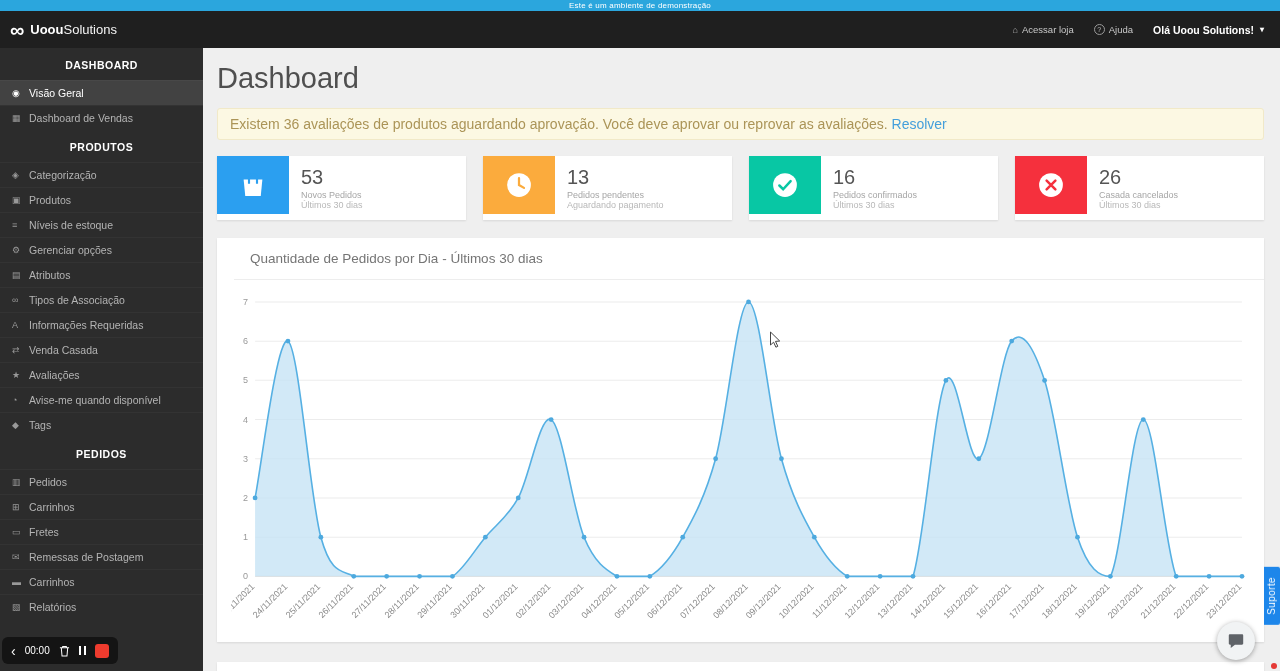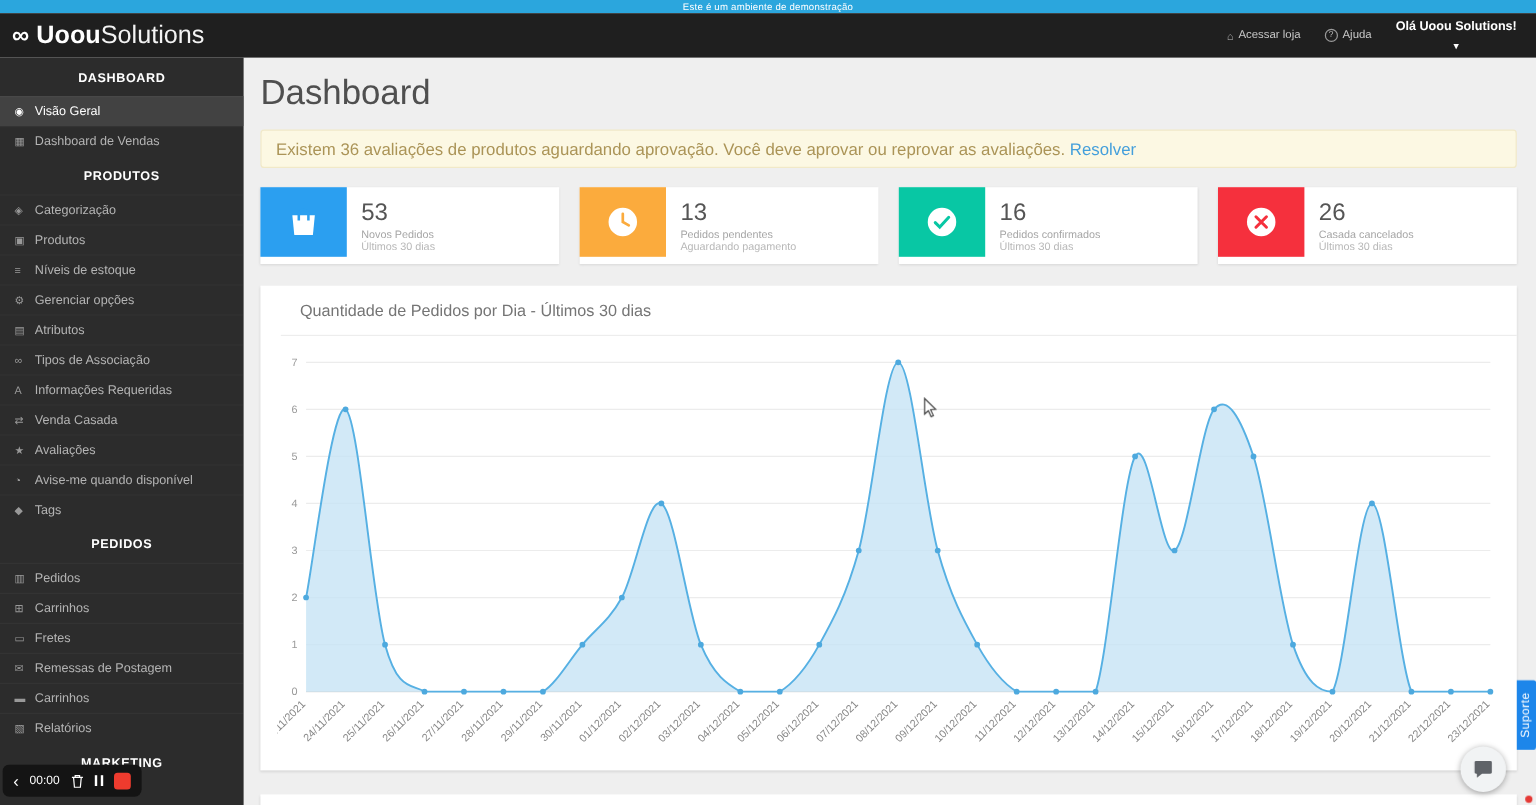--- a/index.html
+++ b/index.html
@@ -4,28 +4,28 @@
 <style>
   * { box-sizing: border-box; margin: 0; padding: 0; }
   html,body { width:1280px; height:671px; overflow:hidden; }
   body { font-family:"Liberation Sans",sans-serif; background:#efefef; position:relative; }
 
   .demo-banner { height:11px; background:#2ba6dd; color:#fff; font-size:8px; text-align:center; line-height:11px; letter-spacing:.2px; }
 
   .header { height:37px; background:#1f1f1f; display:flex; align-items:center; justify-content:space-between; padding:0 16px 0 10px; }
   .logo { display:flex; align-items:center; gap:6px; color:#fff; cursor:pointer; }
   .logo-icon { font-size:20px; font-weight:bold; line-height:1; }
-  .logo-text { font-size:21px; }
+  .logo-text { font-size:13px; }
   .logo-bold { font-weight:700; }
   .logo-light { font-weight:400; opacity:.95; }
   .header-right { display:flex; align-items:center; gap:20px; }
   .hlink { color:#c9c9c9; font-size:9.5px; display:flex; align-items:center; gap:4px; cursor:pointer; text-decoration:none; }
   .hicon { font-size:9px; color:#bdbdbd; }
   .hicon.circle { width:11px; height:11px; border:1px solid #9a9a9a; border-radius:50%; font-size:7px; display:flex; align-items:center; justify-content:center; }
-  .huser { color:#fff; font-size:10.5px; font-weight:700; display:flex; gap:6px; align-items:center; cursor:pointer; text-decoration:none;flex-direction:column; }
+  .huser { color:#fff; font-size:10.5px; font-weight:700; display:flex; gap:6px; align-items:center; cursor:pointer; text-decoration:none; }
   .caret { font-size:8px; color:#fff; }
 
   .app { display:flex; height:623px; }
   .sidebar { width:203px; background:#2c2c2c; flex-shrink:0; overflow:hidden; }
   .side-title { color:#fff; font-size:10.5px; font-weight:700; text-align:center; letter-spacing:.5px; padding:11px 0 9px; }
   .side-item { display:flex; align-items:center; height:25px; padding-left:12px; color:#b4b4b4; font-size:10.5px; cursor:pointer; border-top:1px solid rgba(255,255,255,.035); }
   .side-item.active { background:#424242; color:#fff; }
   .side-icon { width:17px; font-size:9px; color:#999; flex-shrink:0; }
   .side-item.active .side-icon { color:#fff; }
 
@@ -165,21 +165,20 @@
         <span>Remessas de Postagem</span>
       </div>
       <div class="side-item">
         <span class="side-icon">▬</span>
         <span>Carrinhos</span>
       </div>
       <div class="side-item">
         <span class="side-icon">▧</span>
         <span>Relatórios</span>
       </div>
-      <div class="side-title">MARKETING</div>
     </nav>
 
   <main class="main">
     <h1 class="page-title">Dashboard</h1>
 
     <div class="alert">
       <span>Existem 36 avaliações de produtos aguardando aprovação. Você deve aprovar ou reprovar as avaliações.</span>
       <a>Resolver</a>
     </div>
 

